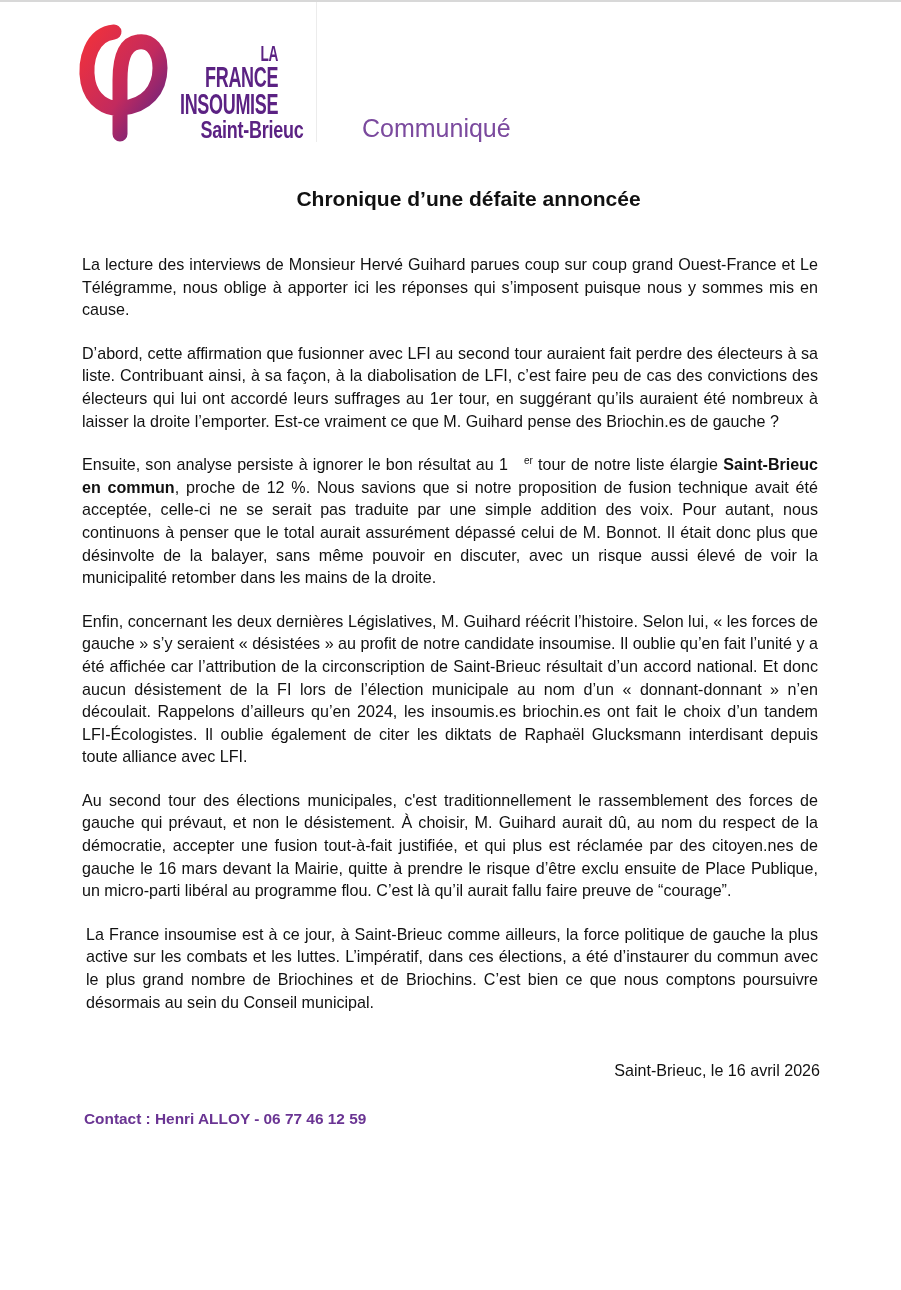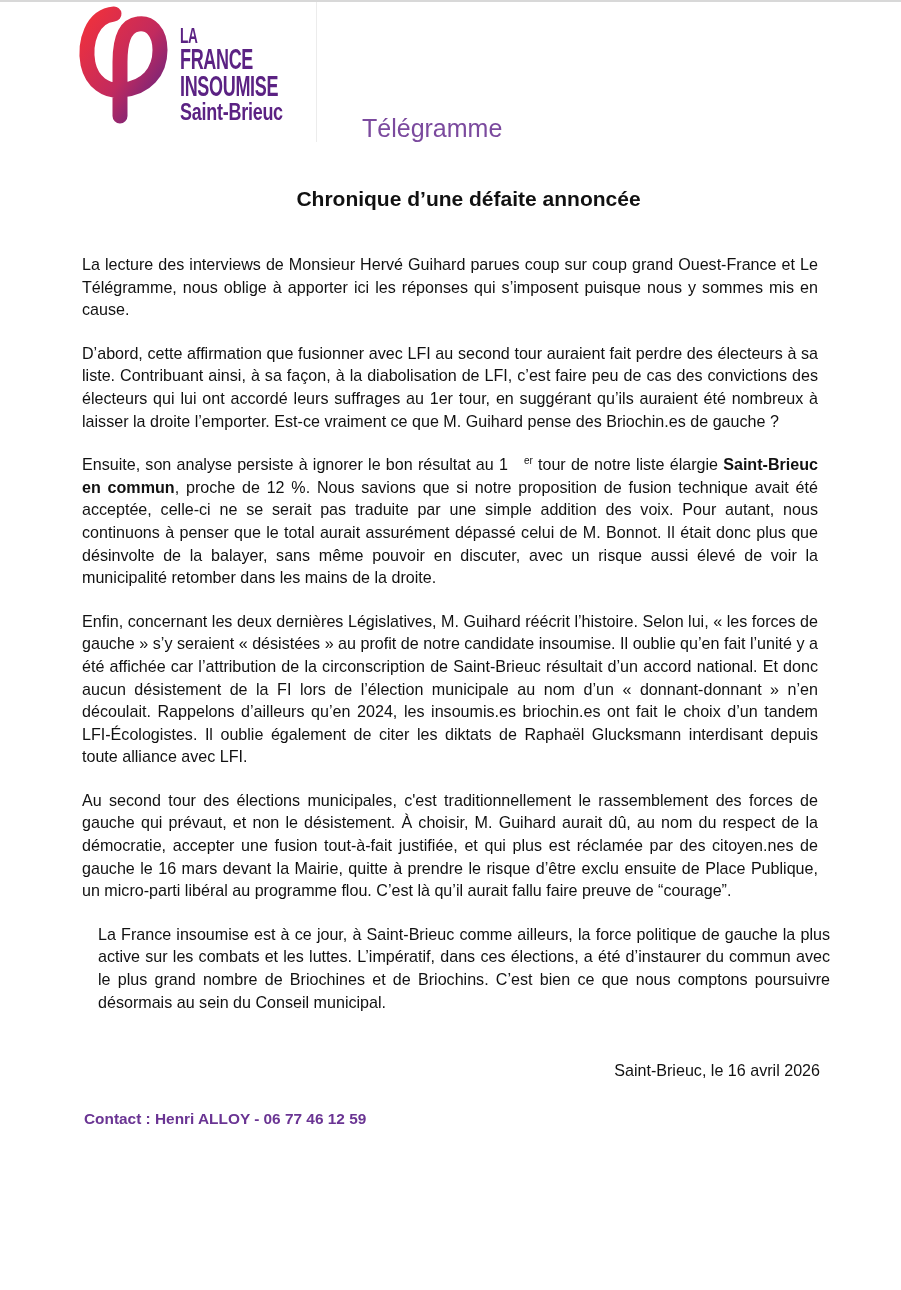--- a/index.html
+++ b/index.html
@@ -1,40 +1,40 @@
 <!DOCTYPE html>
 <html><head>
   <meta charset="utf-8">
   <style>
     * { margin: 0; padding: 0; box-sizing: border-box; }
     html, body { width: 901px; height: 1290px; background: #ffffff; overflow: hidden; }
     body { position: relative; font-family: "Liberation Sans", sans-serif; color: #111111; }
 
     .top-rule { position: absolute; left: 0; top: 0; width: 901px; height: 2px; background: #d8d8d8; }
 
-    .logo { position: absolute; left: 74px; top: 2px; width: 240px; height: 128px; }
+    .logo { position: absolute; left: 74px; top: 20px; width: 240px; height: 128px; text-align: right; }
     .logo-mark { position: absolute; left: 0; top: 0; width: 100px; height: 126px; }
     .logo-text { position: absolute; left: 106px; top: 24px; color: #5b2283; font-family: "Liberation Sans", sans-serif; font-weight: 700; }
     .logo-line { display: block; line-height: 0.92; letter-spacing: -0.5px; transform-origin: left top; }
     .logo-la { font-size: 22px; transform: scaleX(0.62); }
     .logo-france { font-size: 29px; transform: scaleX(0.62); }
     .logo-insoumise { font-size: 29px; transform: scaleX(0.62); }
     .logo-city { font-size: 23px; transform: scaleX(0.78); margin-top: 2px; letter-spacing: -0.3px; }
 
     .header-divider { position: absolute; left: 316px; top: 2px; width: 1px; height: 140px; background: #ececec; }
 
     .doc-type { position: absolute; left: 362px; top: 114px; font-size: 25px; color: #7b4a9e; font-family: "Liberation Sans", sans-serif; }
 
     .doc-title { position: absolute; left: 0; width: 901px; top: 187px; text-align: center; font-size: 21px; font-weight: 700; color: #111111; padding-left: 36px; }
 
     .body { position: absolute; left: 82px; width: 736px; top: 253px; }
     .para { font-size: 16.1px; line-height: 22.6px; text-align: justify; margin-bottom: 21px; font-family: "Liberation Sans", sans-serif; }
     .para sup { font-size: 10px; line-height: 0; vertical-align: super; margin-left: 16px; }
     .para strong { font-weight: 700; }
-    .para.indent { margin-left: 16px; width: 732px; }
+    .para.indent { margin-left: 4px; width: 732px; }
 
     .sign-date { position: absolute; right: 81px; top: 1061px; font-size: 16.1px; font-family: "Liberation Sans", sans-serif; margin-left: 34px; }
 
     .contact { position: absolute; left: 84px; top: 1108px; color: #6a3493; font-weight: 700; font-size: 15.4px; line-height: 22px; font-family: "Liberation Sans", sans-serif; }
     .contact a { color: #6a3493; text-decoration: underline; }
   </style>
 </head>
 <body>
 
 <div class="top-rule"></div>
@@ -53,21 +53,21 @@
   <div class="logo-text">
     <span class="logo-line logo-la">LA</span>
     <span class="logo-line logo-france">FRANCE</span>
     <span class="logo-line logo-insoumise">INSOUMISE</span>
     <span class="logo-line logo-city">Saint-Brieuc</span>
   </div>
 </div>
 
 <div class="header-divider"></div>
 
-<div class="doc-type">Télégramme</div>
+<div class="doc-type">Communiqué</div>
 
 <h1 class="doc-title">Chronique d’une défaite annoncée</h1>
 
 <div class="body">
   <p class="para">La lecture des interviews de Monsieur Hervé Guihard parues coup sur coup grand Ouest-France et Le Télégramme, nous oblige à apporter ici les réponses qui s’imposent puisque nous y sommes mis en cause.</p>
   <p class="para">D’abord, cette affirmation que fusionner avec LFI au second tour auraient fait perdre des électeurs à sa liste. Contribuant ainsi, à sa façon, à la diabolisation de LFI, c’est faire peu de cas des convictions des électeurs qui lui ont accordé leurs suffrages au 1er tour, en suggérant qu’ils auraient été nombreux à laisser la droite l’emporter. Est-ce vraiment ce que M. Guihard pense des Briochin.es de gauche ?</p>
   <p class="para"><span>Ensuite, son analyse persiste à ignorer le bon résultat au 1</span><sup>er</sup><span> tour de notre liste élargie </span><strong>Saint-Brieuc en commun</strong><span>, proche de 12 %. Nous savions que si notre proposition de fusion technique avait été acceptée, celle-ci ne se serait pas traduite par une simple addition des voix. Pour autant, nous continuons à penser que le total aurait assurément dépassé celui de M. Bonnot. Il était donc plus que désinvolte de la balayer, sans même pouvoir en discuter, avec un risque aussi élevé de voir la municipalité retomber dans les mains de la droite.</span></p>
   <p class="para">Enfin, concernant les deux dernières Législatives, M. Guihard réécrit l’histoire. Selon lui, « les forces de gauche » s’y seraient « désistées » au profit de notre candidate insoumise. Il oublie qu’en fait l’unité y a été affichée car l’attribution de la circonscription de Saint-Brieuc résultait d’un accord national. Et donc aucun désistement de la FI lors de l’élection municipale au nom d’un « donnant-donnant » n’en découlait. Rappelons d’ailleurs qu’en 2024, les insoumis.es briochin.es ont fait le choix d’un tandem LFI-Écologistes. Il oublie également de citer les diktats de Raphaël Glucksmann interdisant depuis toute alliance avec LFI.</p>
   <p class="para">Au second tour des élections municipales, c'est traditionnellement le rassemblement des forces de gauche qui prévaut, et non le désistement. À choisir, M. Guihard aurait dû, au nom du respect de la démocratie, accepter une fusion tout-à-fait justifiée, et qui plus est réclamée par des citoyen.nes de gauche le 16 mars devant la Mairie, quitte à prendre le risque d’être exclu ensuite de Place Publique, un micro-parti libéral au programme flou. C’est là qu’il aurait fallu faire preuve de “courage”.</p>
   <p class="para indent">La France insoumise est à ce jour, à Saint-Brieuc comme ailleurs, la force politique de gauche la plus active sur les combats et les luttes. L’impératif, dans ces élections, a été d’instaurer du commun avec le plus grand nombre de Briochines et de Briochins. C’est bien ce que nous comptons poursuivre désormais au sein du Conseil municipal.</p>

